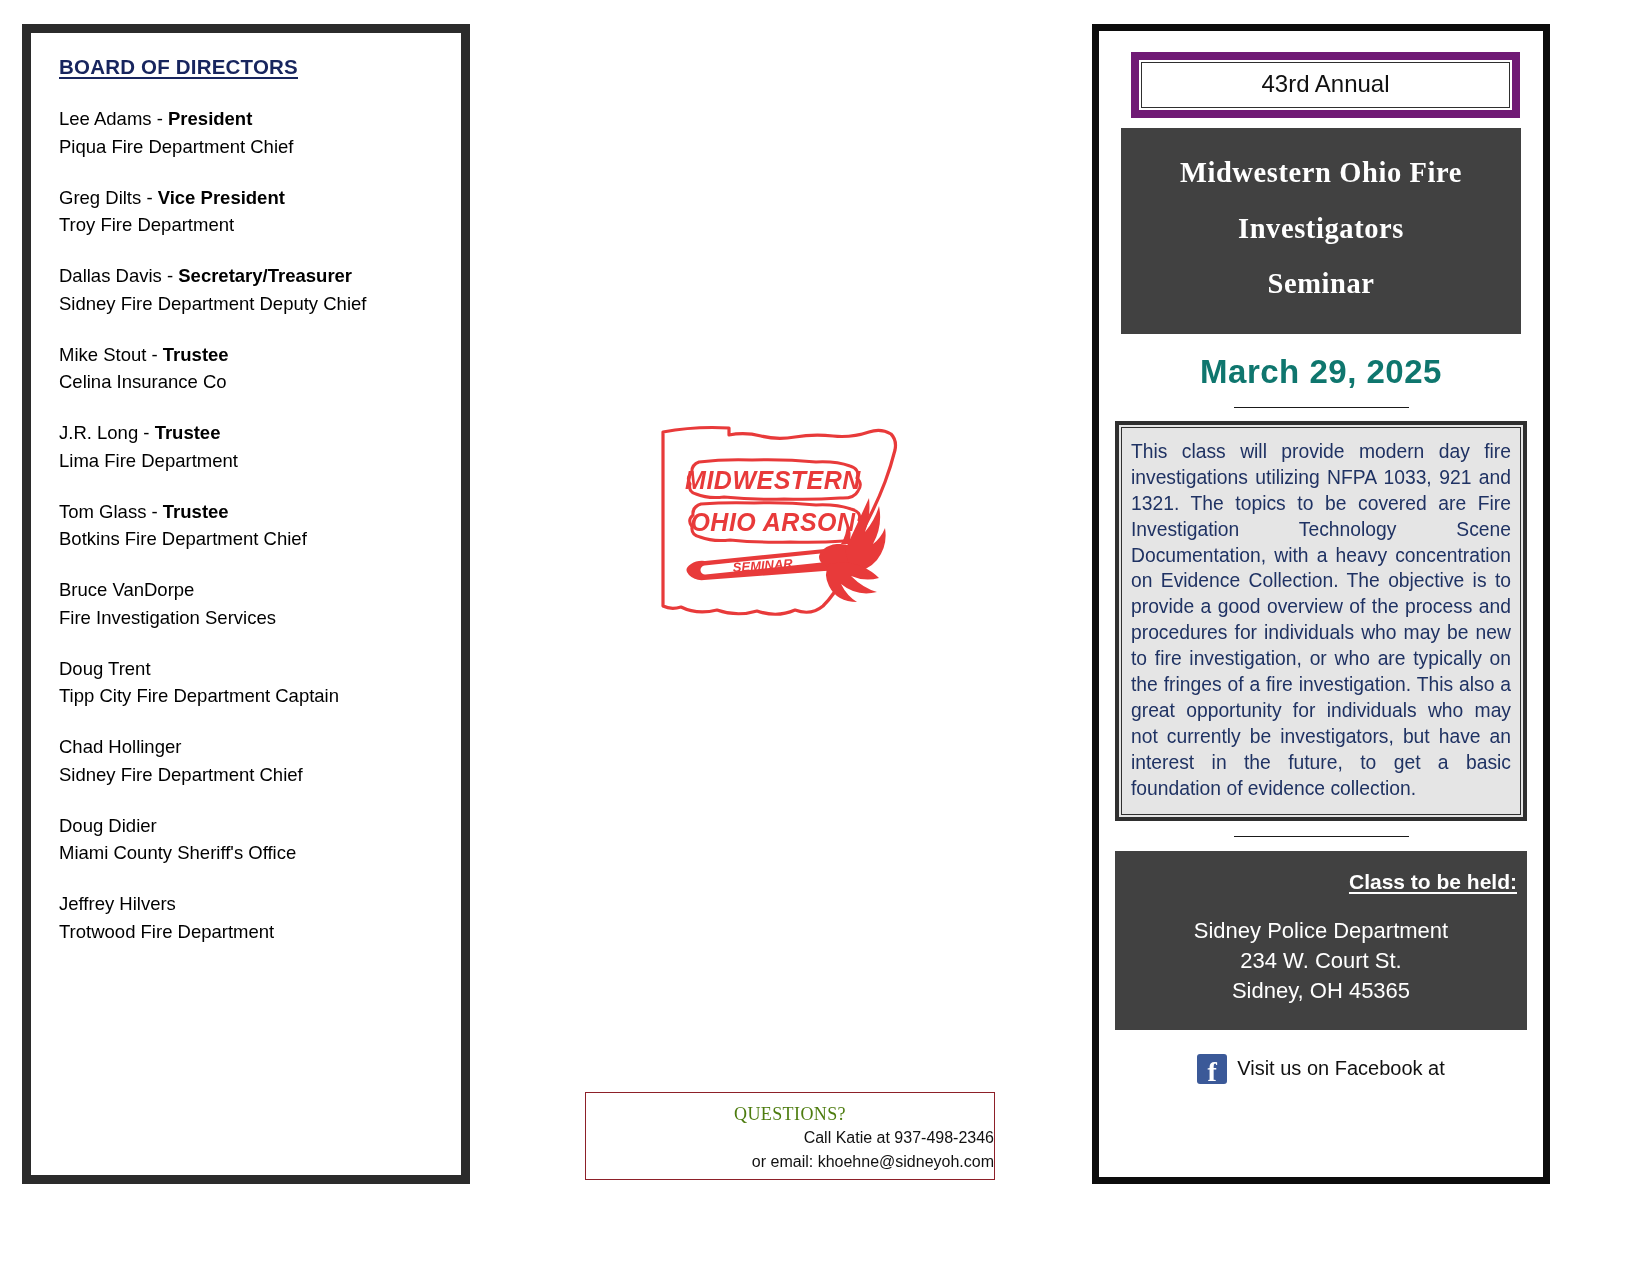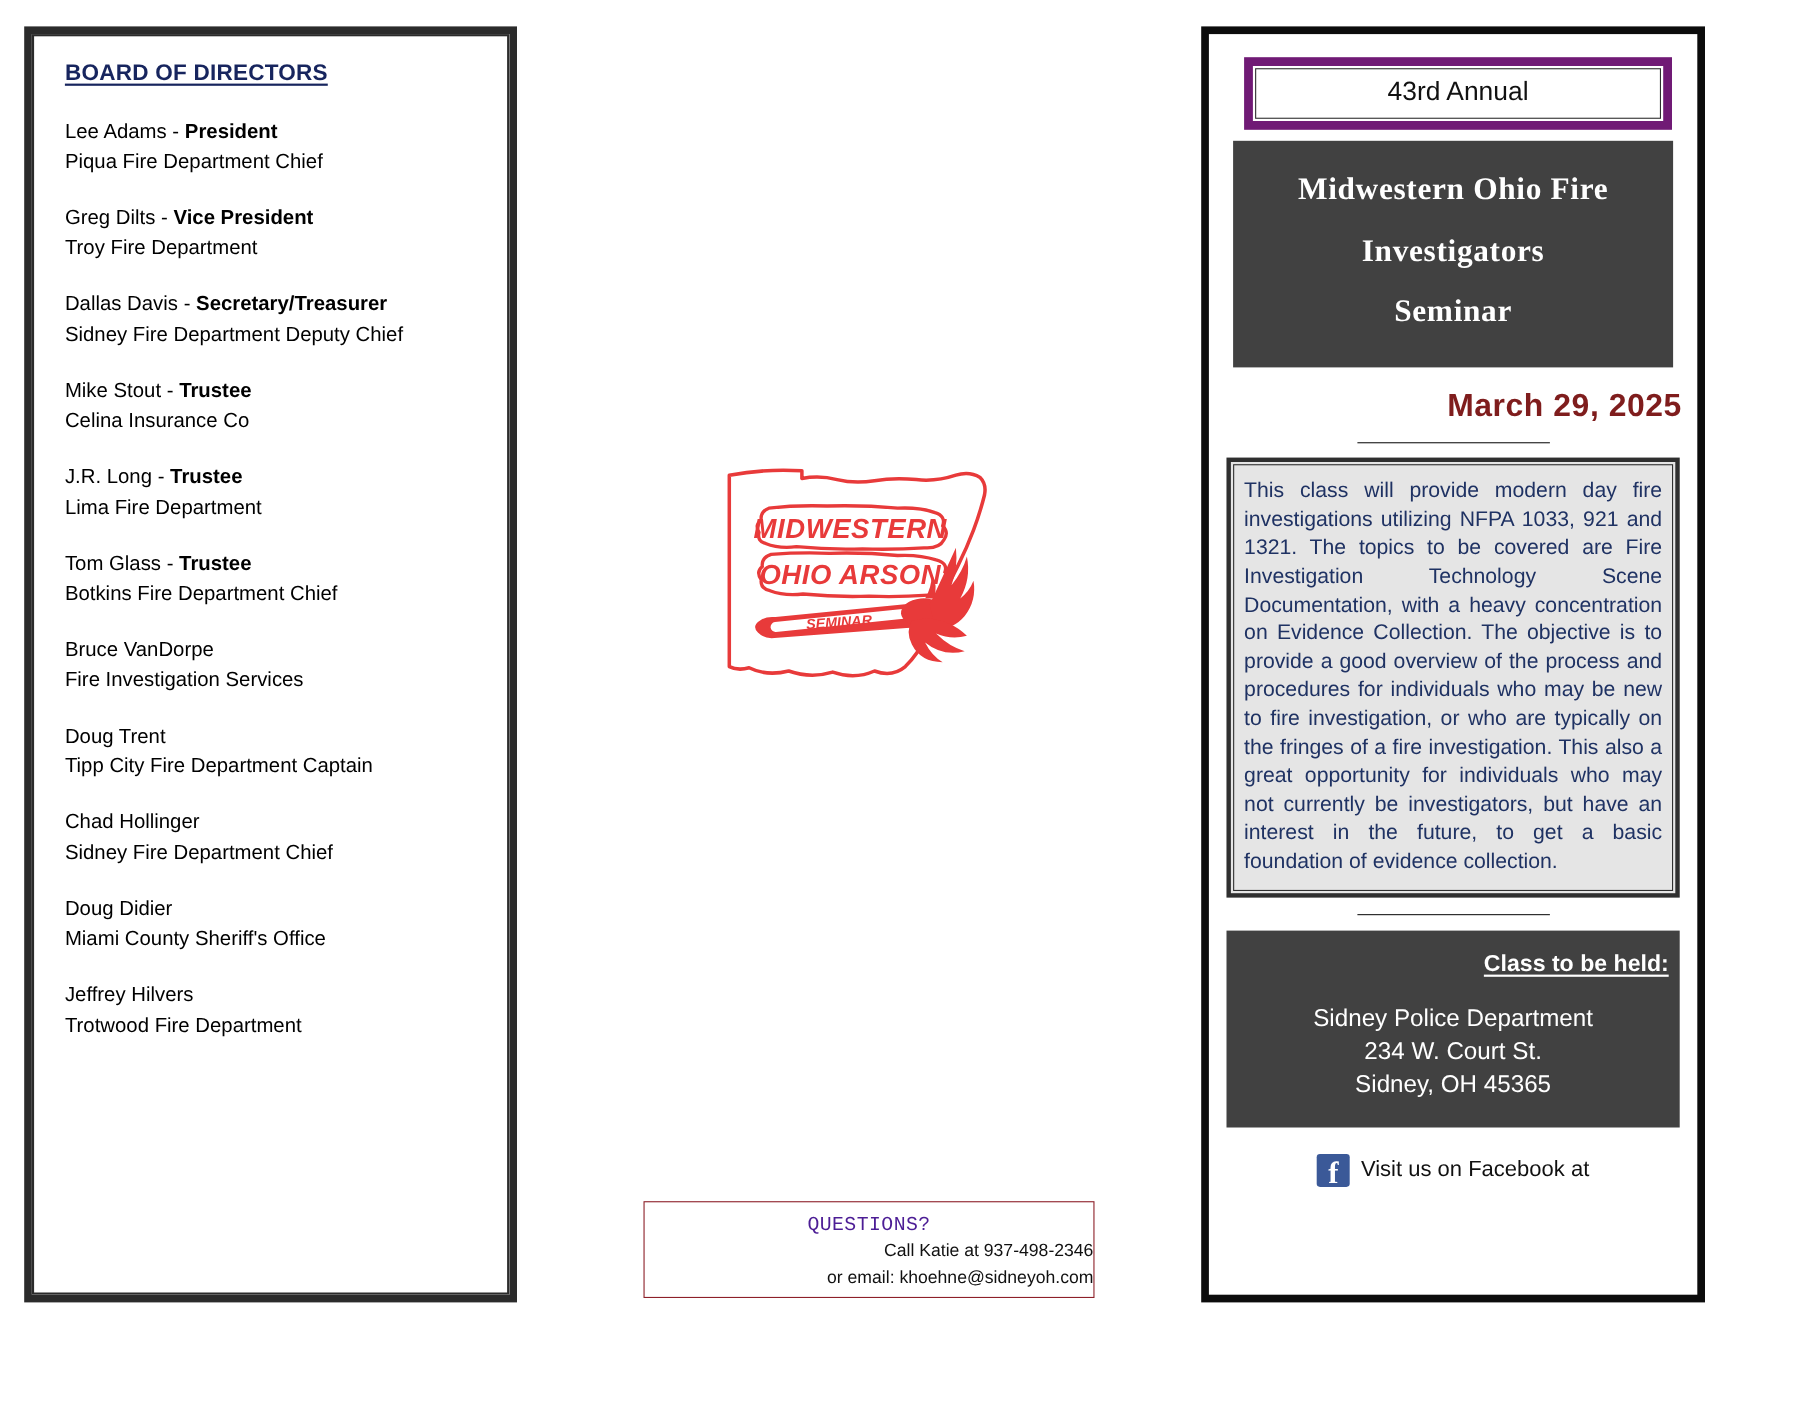--- a/index.html
+++ b/index.html
@@ -72,23 +72,23 @@
   .questions-box {
     position: absolute;
     left: 95px; top: 1092px;
     width: 410px; height: 88px;
     border: 1px solid #8d2029;
     background: #fff;
     text-align: center;
     padding-top: 9px;
   }
   .q-title {
-    font-family: Liberation Mono, monospace;
+    font-family: Liberation Serif, serif;
     font-size: 18px;
-    color: #4c1d95;
+    color: #4d7c0f;
     letter-spacing: .4px;
     line-height: 1.35;
   }
   .q-line {
     font-size: 16px;
     color: #111;
     font-weight: 300;
     line-height: 1.5;
     text-align: right;
   }
@@ -130,23 +130,23 @@
   .title-line {
     color: #ffffff;
     font-size: 28.5px;
     font-weight: bold;
     letter-spacing: .6px;
     line-height: 1.95;
     white-space: nowrap;
   }
 
   .date-line {
-    text-align: right;
-    color: #7f1d1d;
-    font-size: 29px;
+    text-align: center;
+    color: #0f766e;
+    font-size: 33px;
     font-weight: bold;
     letter-spacing: .5px;
     margin-top: 19px;
   }
   .rule {
     width: 175px;
     height: 0;
     border-top: 1.5px solid #1a1a1a;
     margin: 16px auto 0 auto;
   }

